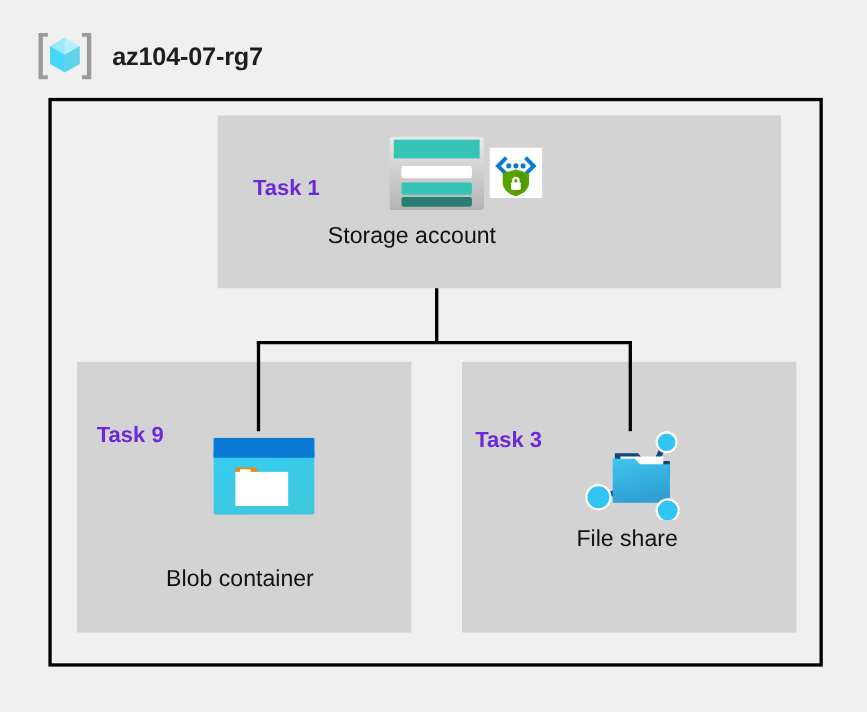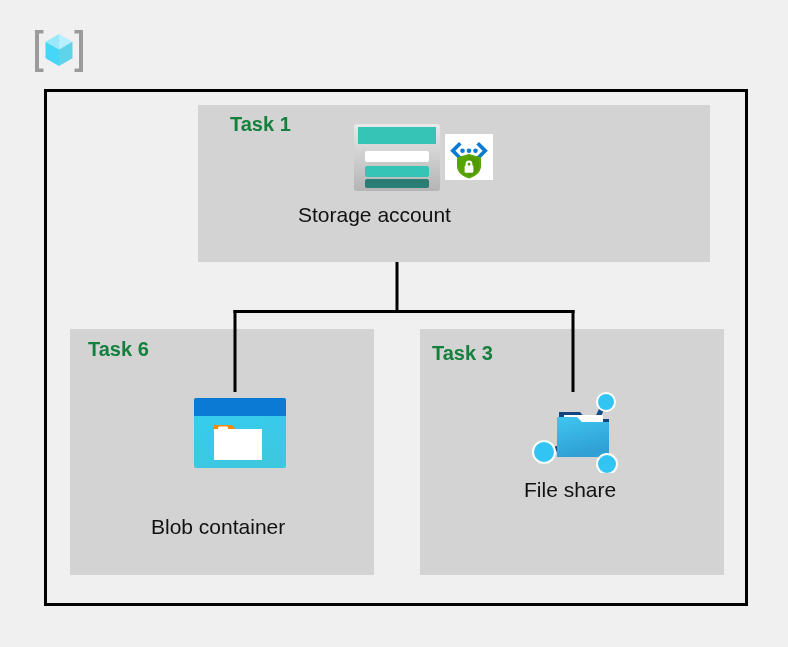--- a/index.html
+++ b/index.html
@@ -74,22 +74,23 @@
     left: 420px;
     top: 329px;
     width: 304px;
     height: 246px;
   }
 
   .task-label {
     position: absolute;
     font-size: 20px;
     font-weight: bold;
-    color: #15803d;
+    color: #6d28d9;
     white-space: nowrap;
+    margin-top: 47px;
   }
   #label-task1 { left: 230px; top: 113px; }
   #label-task5 { left:  88px; top: 338px; }
   #label-task3 { left: 432px; top: 342px; }
 
   
   .node-label {
     position: absolute;
     font-size: 21px;
     font-weight: normal;
@@ -129,41 +130,42 @@
     <path d="M44.5 3 L53 3 L53 45 L44.5 45 L44.5 41.5 L49 41.5 L49 6.5 L44.5 6.5 Z" fill="#9b9b9b"></path>
 
     <path d="M29 7 L15.5 14.8 L29 22.6 Z" fill="#9ce8fb"></path>
 
     <path d="M29 7 L42.5 14.8 L29 22.6 Z" fill="#b6efff"></path>
 
     <path d="M15.5 14.8 L15.5 31.2 L29 39 L29 22.6 Z" fill="#46d6f7"></path>
 
     <path d="M42.5 14.8 L42.5 31.2 L29 39 L29 22.6 Z" fill="#5fd3ea"></path>
   </svg>
+  <div id="rg-title">az104-07-rg7</div>
 </div>
 
 <div id="rg-container"></div>
 
 <div class="task-panel" id="panel-task1"></div>
 <div class="task-panel" id="panel-task5"></div>
 <div class="task-panel" id="panel-task3"></div>
 
 <svg id="connectors" aria-hidden="true">
 
   <line x1="397" y1="262" x2="397" y2="311.5" stroke="#000000" stroke-width="3"></line>
 
   <line x1="233.5" y1="311.5" x2="574.5" y2="311.5" stroke="#000000" stroke-width="3"></line>
 
   <line x1="235" y1="310" x2="235" y2="392" stroke="#000000" stroke-width="3"></line>
 
   <line x1="573" y1="310" x2="573" y2="392" stroke="#000000" stroke-width="3"></line>
 </svg>
 
 <div class="task-label" id="label-task1">Task 1</div>
-<div class="task-label" id="label-task5">Task 6</div>
+<div class="task-label" id="label-task5">Task 9</div>
 <div class="task-label" id="label-task3">Task 3</div>
 
 <svg class="icon-abs" id="icon-storage" viewBox="0 0 86 67" aria-hidden="true">
   <defs>
     <linearGradient id="gradStorageBody" x1="0" y1="0" x2="0" y2="1">
       <stop offset="0%" stop-color="#e9e9e9"></stop>
       <stop offset="100%" stop-color="#b4b4b4"></stop>
     </linearGradient>
   </defs>
   <rect x="0" y="0" width="86" height="67" rx="3" fill="url(#gradStorageBody)"></rect>

